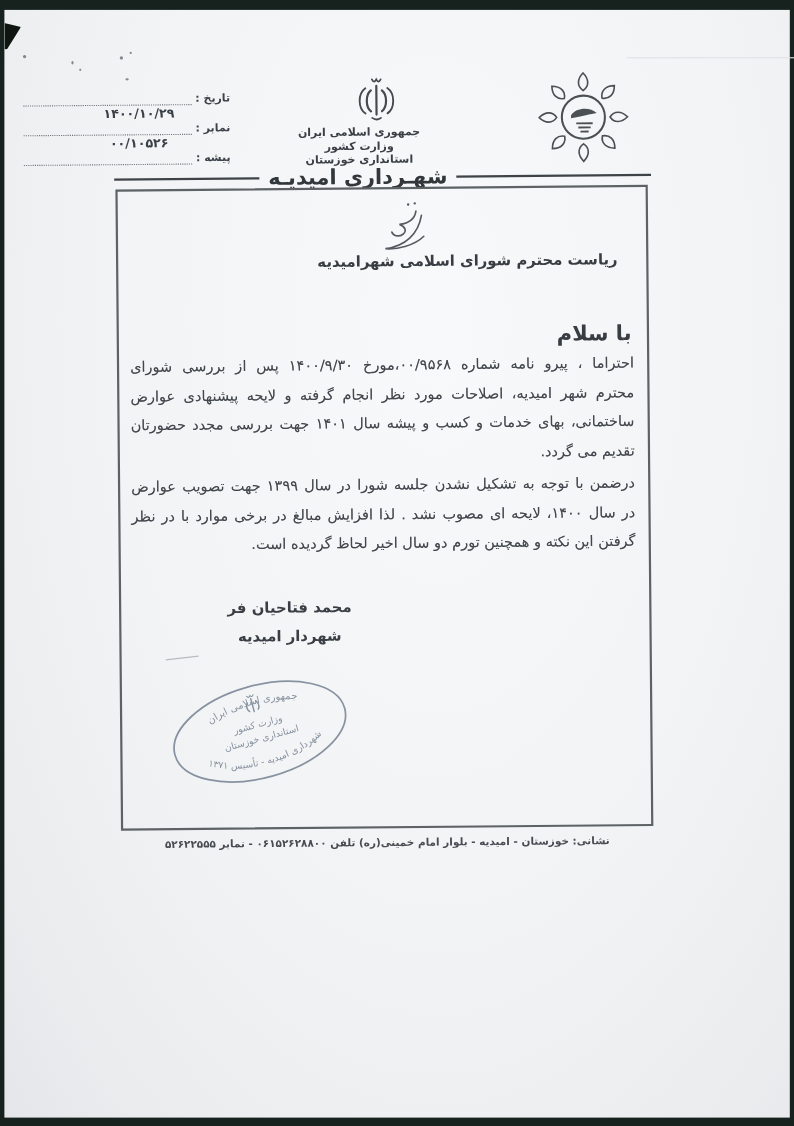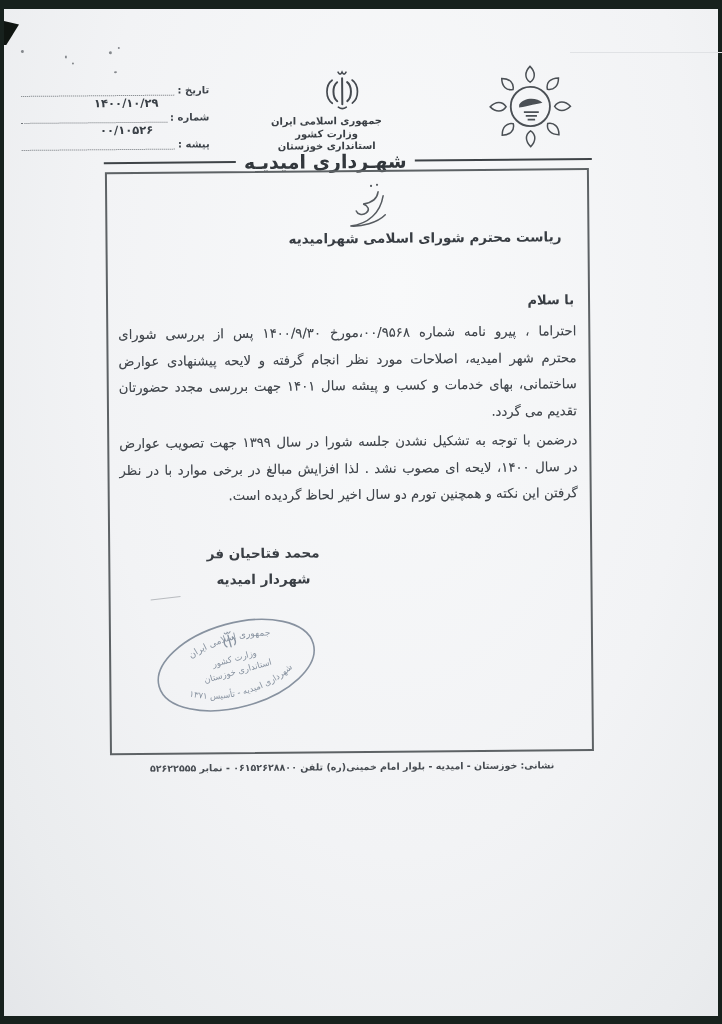--- a/index.html
+++ b/index.html
@@ -46,21 +46,21 @@
   .doc-title { font-size:19px; font-weight:bold; color:#32373c; white-space:nowrap;
                padding:0 8px; direction:rtl; letter-spacing:.5px; }
 
   
   .letter-box { position:absolute; left:103px; top:161px; width:484px; height:583px;
                 border:2px solid #5d6265; }
   .scribble { position:absolute; left:224px; top:8px; }
   .recipient { position:absolute; top:58px; right:26px; direction:rtl;
                font-size:13.5px; font-weight:bold; color:#383d43; }
   .salutation { position:absolute; top:122px; right:14px; direction:rtl;
-                font-size:13px; font-weight:bold; color:#383d43; letter-spacing:1px; }
+                font-size:19px; font-weight:bold; color:#383d43; letter-spacing:1px; }
   .body-text { position:absolute; top:148px; right:12px; left:10px; direction:rtl;
                font-size:13.2px; line-height:26.5px; color:#42474d;
                text-shadow:0 0 .4px rgba(66,71,77,.45); }
   .line.j { text-align:justify; text-align-last:justify; }
   .line.r { text-align:right; }
   .line.gap { margin-top:3px; }
 
   .signature { position:absolute; top:372px; left:62px; width:182px; text-align:center;
                direction:rtl; font-weight:bold; color:#3a3f45; }
   .sig-name { font-size:13.5px; }
@@ -90,21 +90,21 @@
       <div class="speck" style="left:117px;top:36px;width:2px;height:2px;"></div>
       <div class="speck" style="left:113px;top:60px;width:3px;height:2px;"></div>
 
       <div class="meta">
         <div class="meta-row">
           <span class="meta-label">تاریخ :</span>
           <span class="meta-line"></span>
         </div>
         <div class="meta-value">۱۴۰۰/۱۰/۲۹</div>
         <div class="meta-row">
-          <span class="meta-label">شماره :</span>
+          <span class="meta-label">نمابر :</span>
           <span class="meta-line"></span>
         </div>
         <div class="meta-value">۰۰/۱۰۵۲۶</div>
         <div class="meta-row">
           <span class="meta-label">پیشه :</span>
           <span class="meta-line"></span>
         </div>
       </div>
 
       <svg class="emblem-iran" width="42" height="48" viewBox="0 0 42 48">

